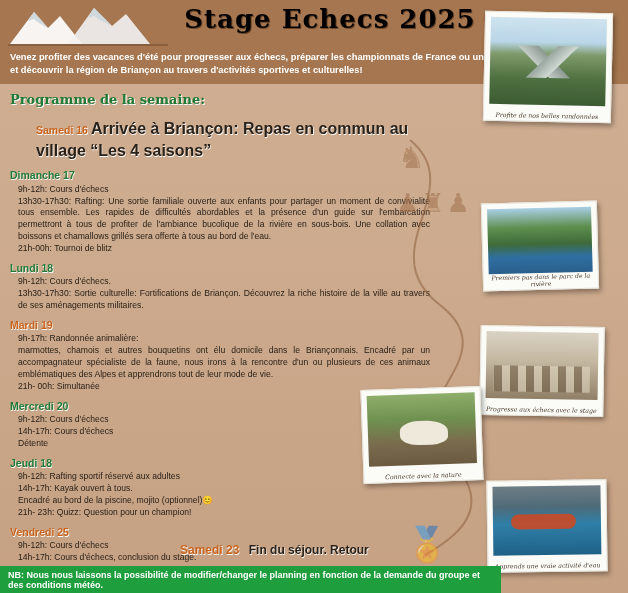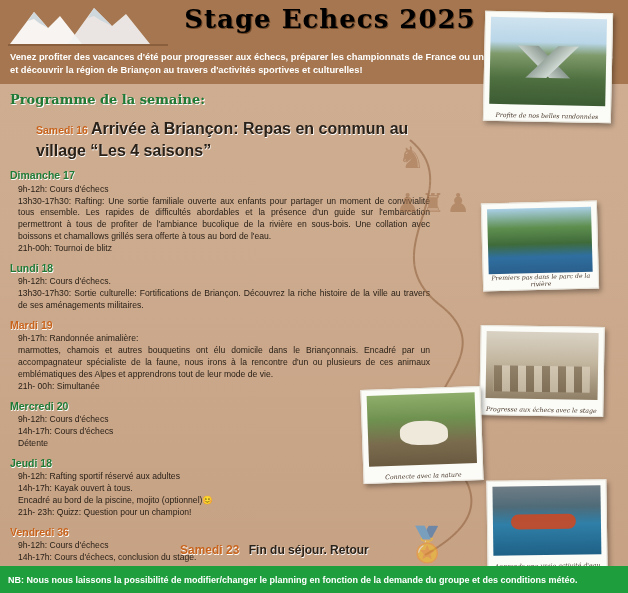--- a/index.html
+++ b/index.html
@@ -77,21 +77,21 @@
   }
   .arrival .black { color:#2a2118; font-size:16px; }
   .closing {
     position:absolute; left:180px; top:543px;
     font-size:12px; font-weight:bold; color:#c8631c;
     text-shadow:0.6px 0.6px 0 #fff;
   }
   .closing .black { color:#2a2118; margin-left:6px; }
   
   .footer {
-    position:absolute; left:0; bottom:0; width:628px; height:27px;
+    position:absolute; left:0; bottom:0; width:501px; height:27px;
     background:#1f9e3e;
     color:#ffffff;
     font-size:9px;
     font-weight:bold;
     display:flex; align-items:center;
     padding:0 8px;
   }
   
   .polaroid {
     position:absolute;
@@ -204,21 +204,21 @@
     <div class="line">9h-12h: Cours d'échecs</div>
     <div class="line">14h-17h: Cours d'échecs</div>
     <div class="line">Détente</div>
 
     <div class="day">Jeudi 18</div>
     <div class="line">9h-12h: Rafting sportif réservé aux adultes</div>
     <div class="line">14h-17h: Kayak ouvert à tous.</div>
     <div class="line">Encadré au bord de la piscine, mojito (optionnel)😊</div>
     <div class="line">21h- 23h: Quizz: Question pour un champion!</div>
 
-    <div class="day orange">Vendredi 36</div>
+    <div class="day orange">Vendredi 25</div>
     <div class="line">9h-12h: Cours d'échecs</div>
     <div class="line">14h-17h: Cours d'échecs, conclusion du stage.</div>
   </div>
 
   <div class="closing">
     <span>Samedi 23</span>
     <span class="black">Fin du séjour. Retour</span>
   </div>
 
   <svg class="curve" viewBox="0 0 290 430">

